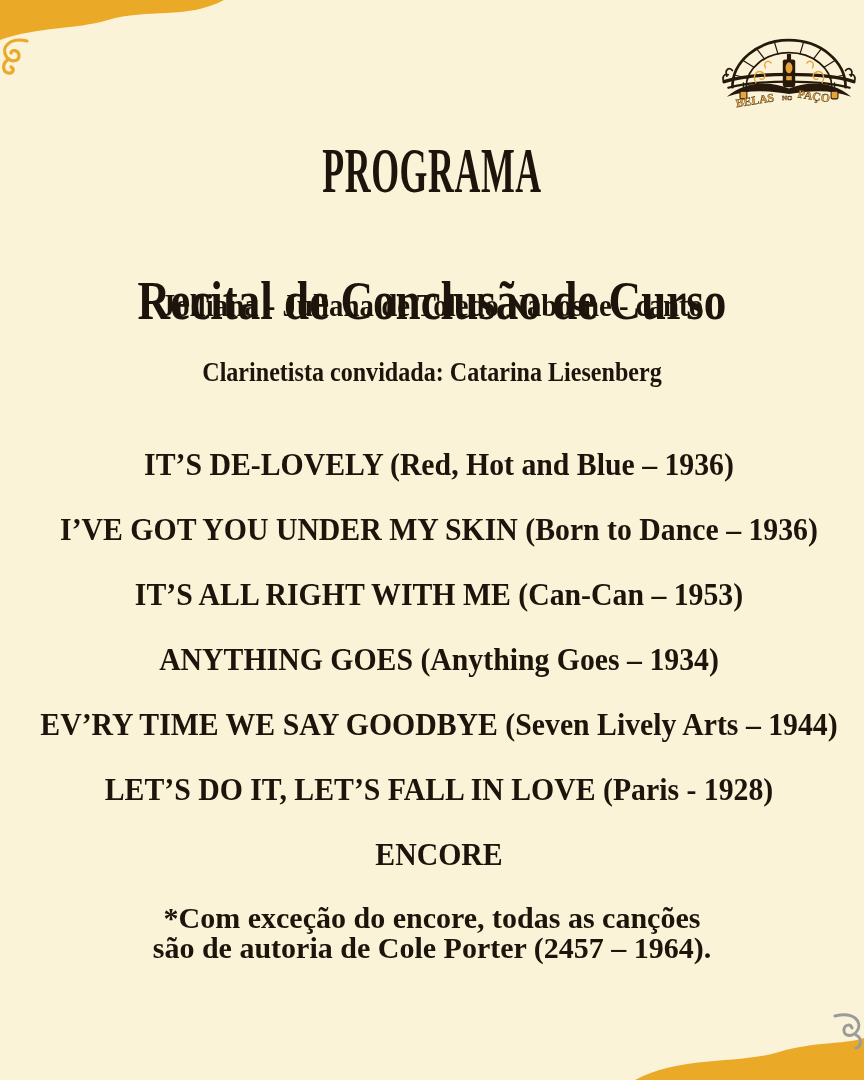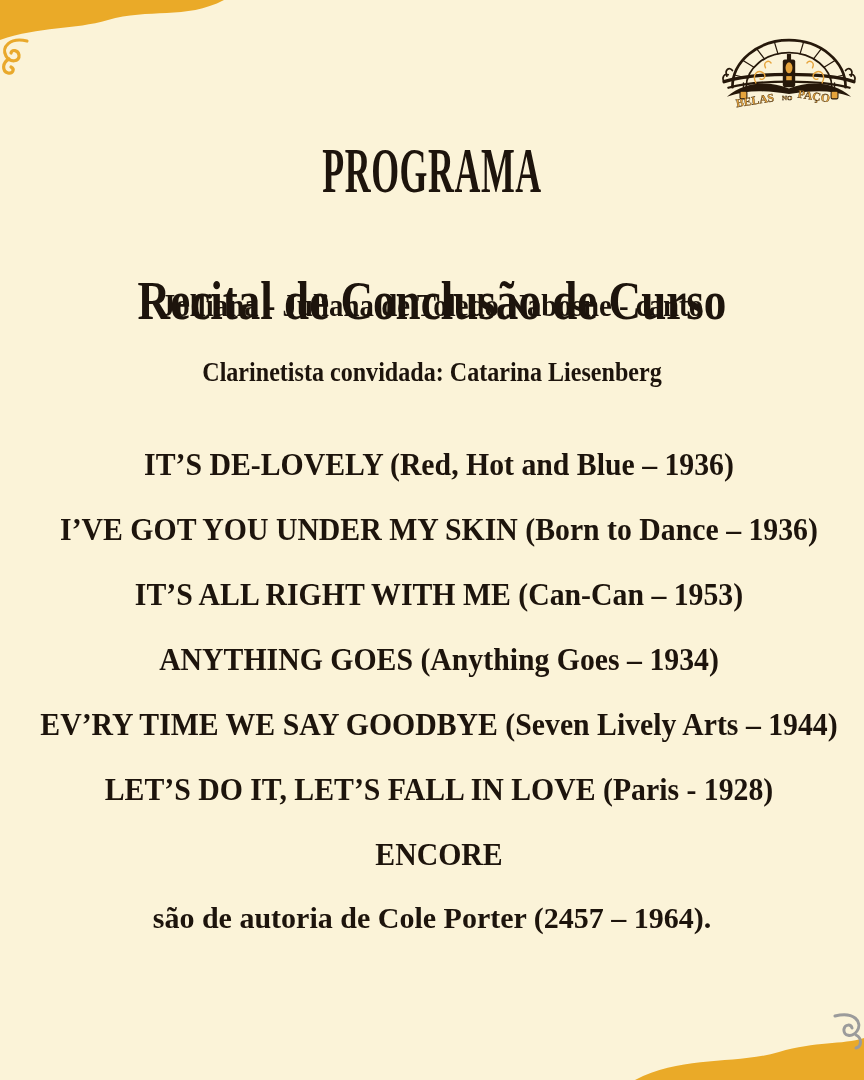--- a/index.html
+++ b/index.html
@@ -117,15 +117,16 @@
     <div class="song-item">IT’S DE-LOVELY (Red, Hot and Blue – 1936)</div>
     <div class="song-item">I’VE GOT YOU UNDER MY SKIN (Born to Dance – 1936)</div>
     <div class="song-item">IT’S ALL RIGHT WITH ME (Can-Can – 1953)</div>
     <div class="song-item">ANYTHING GOES (Anything Goes – 1934)</div>
     <div class="song-item">EV’RY TIME WE SAY GOODBYE (Seven Lively Arts – 1944)</div>
     <div class="song-item">LET’S DO IT, LET’S FALL IN LOVE (Paris - 1928)</div>
     <div class="song-item">ENCORE</div>
   </section>
 
   <footer class="abs footnote" style="left:0;width:864px;">
+    <div class="footnote-line">*Com exceção do encore, todas as canções</div>
     <div class="footnote-line">são de autoria de Cole Porter (2457 – 1964).</div>
   </footer>
 </main>
 
 </body></html>

